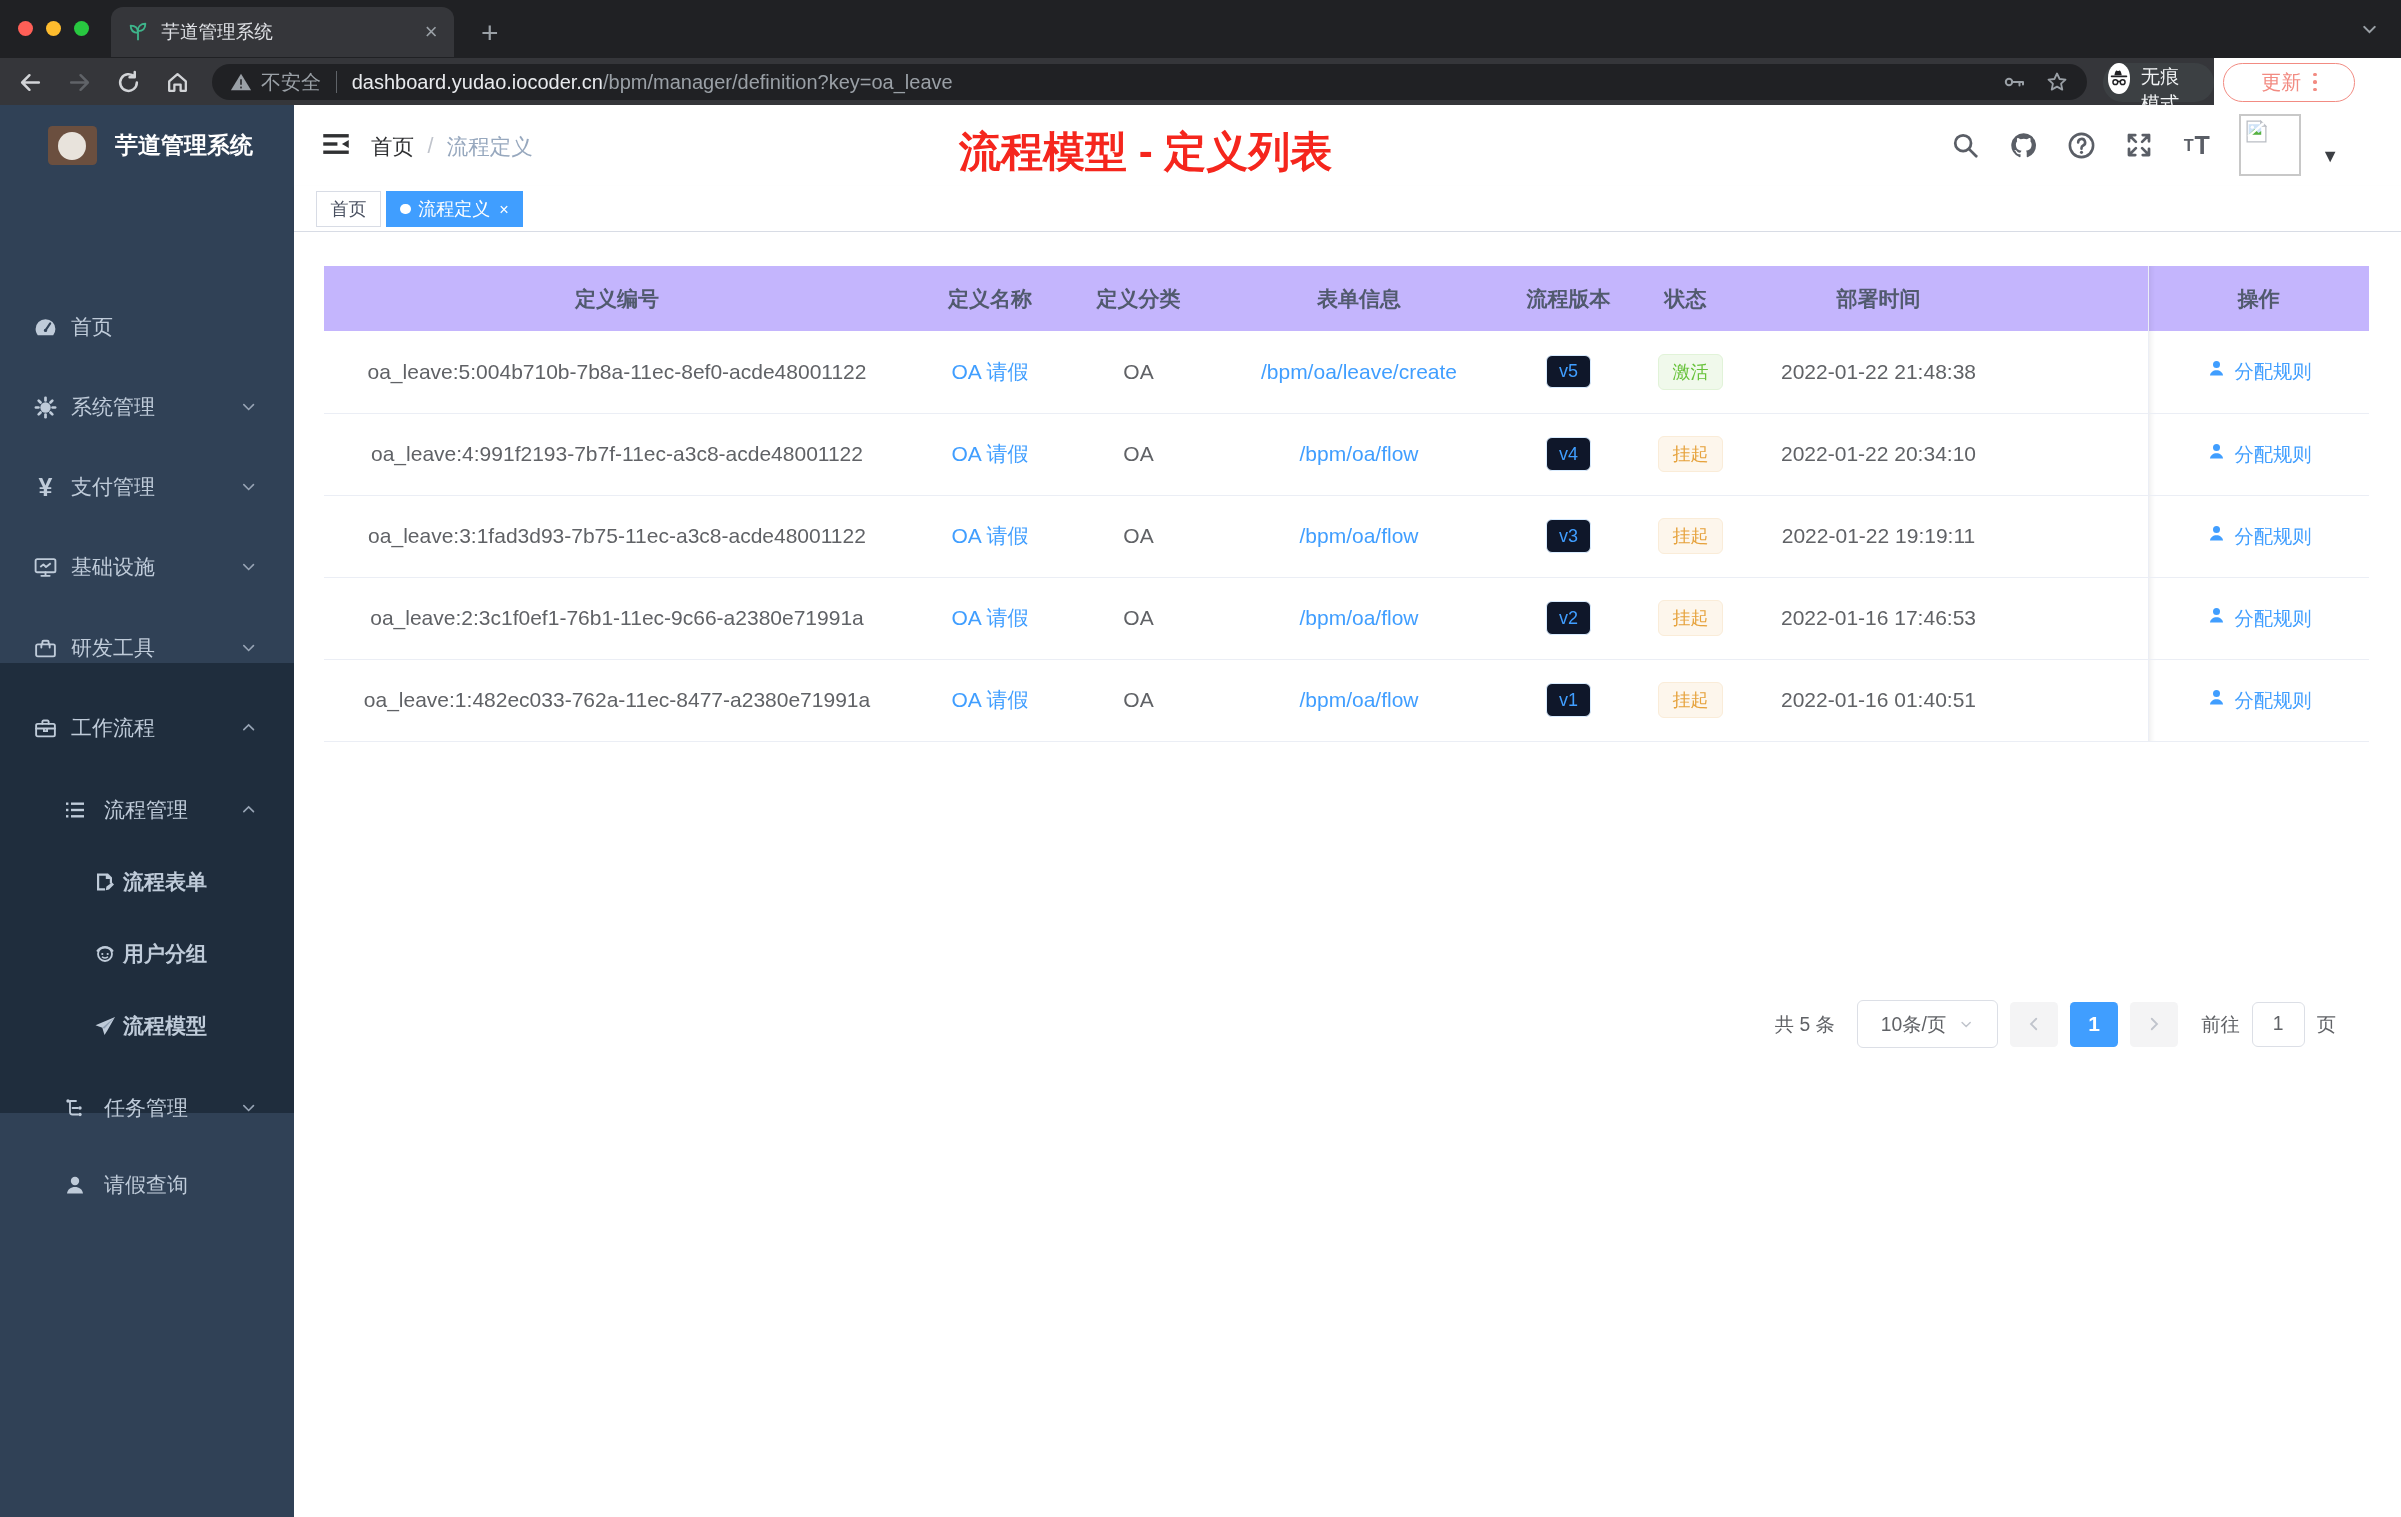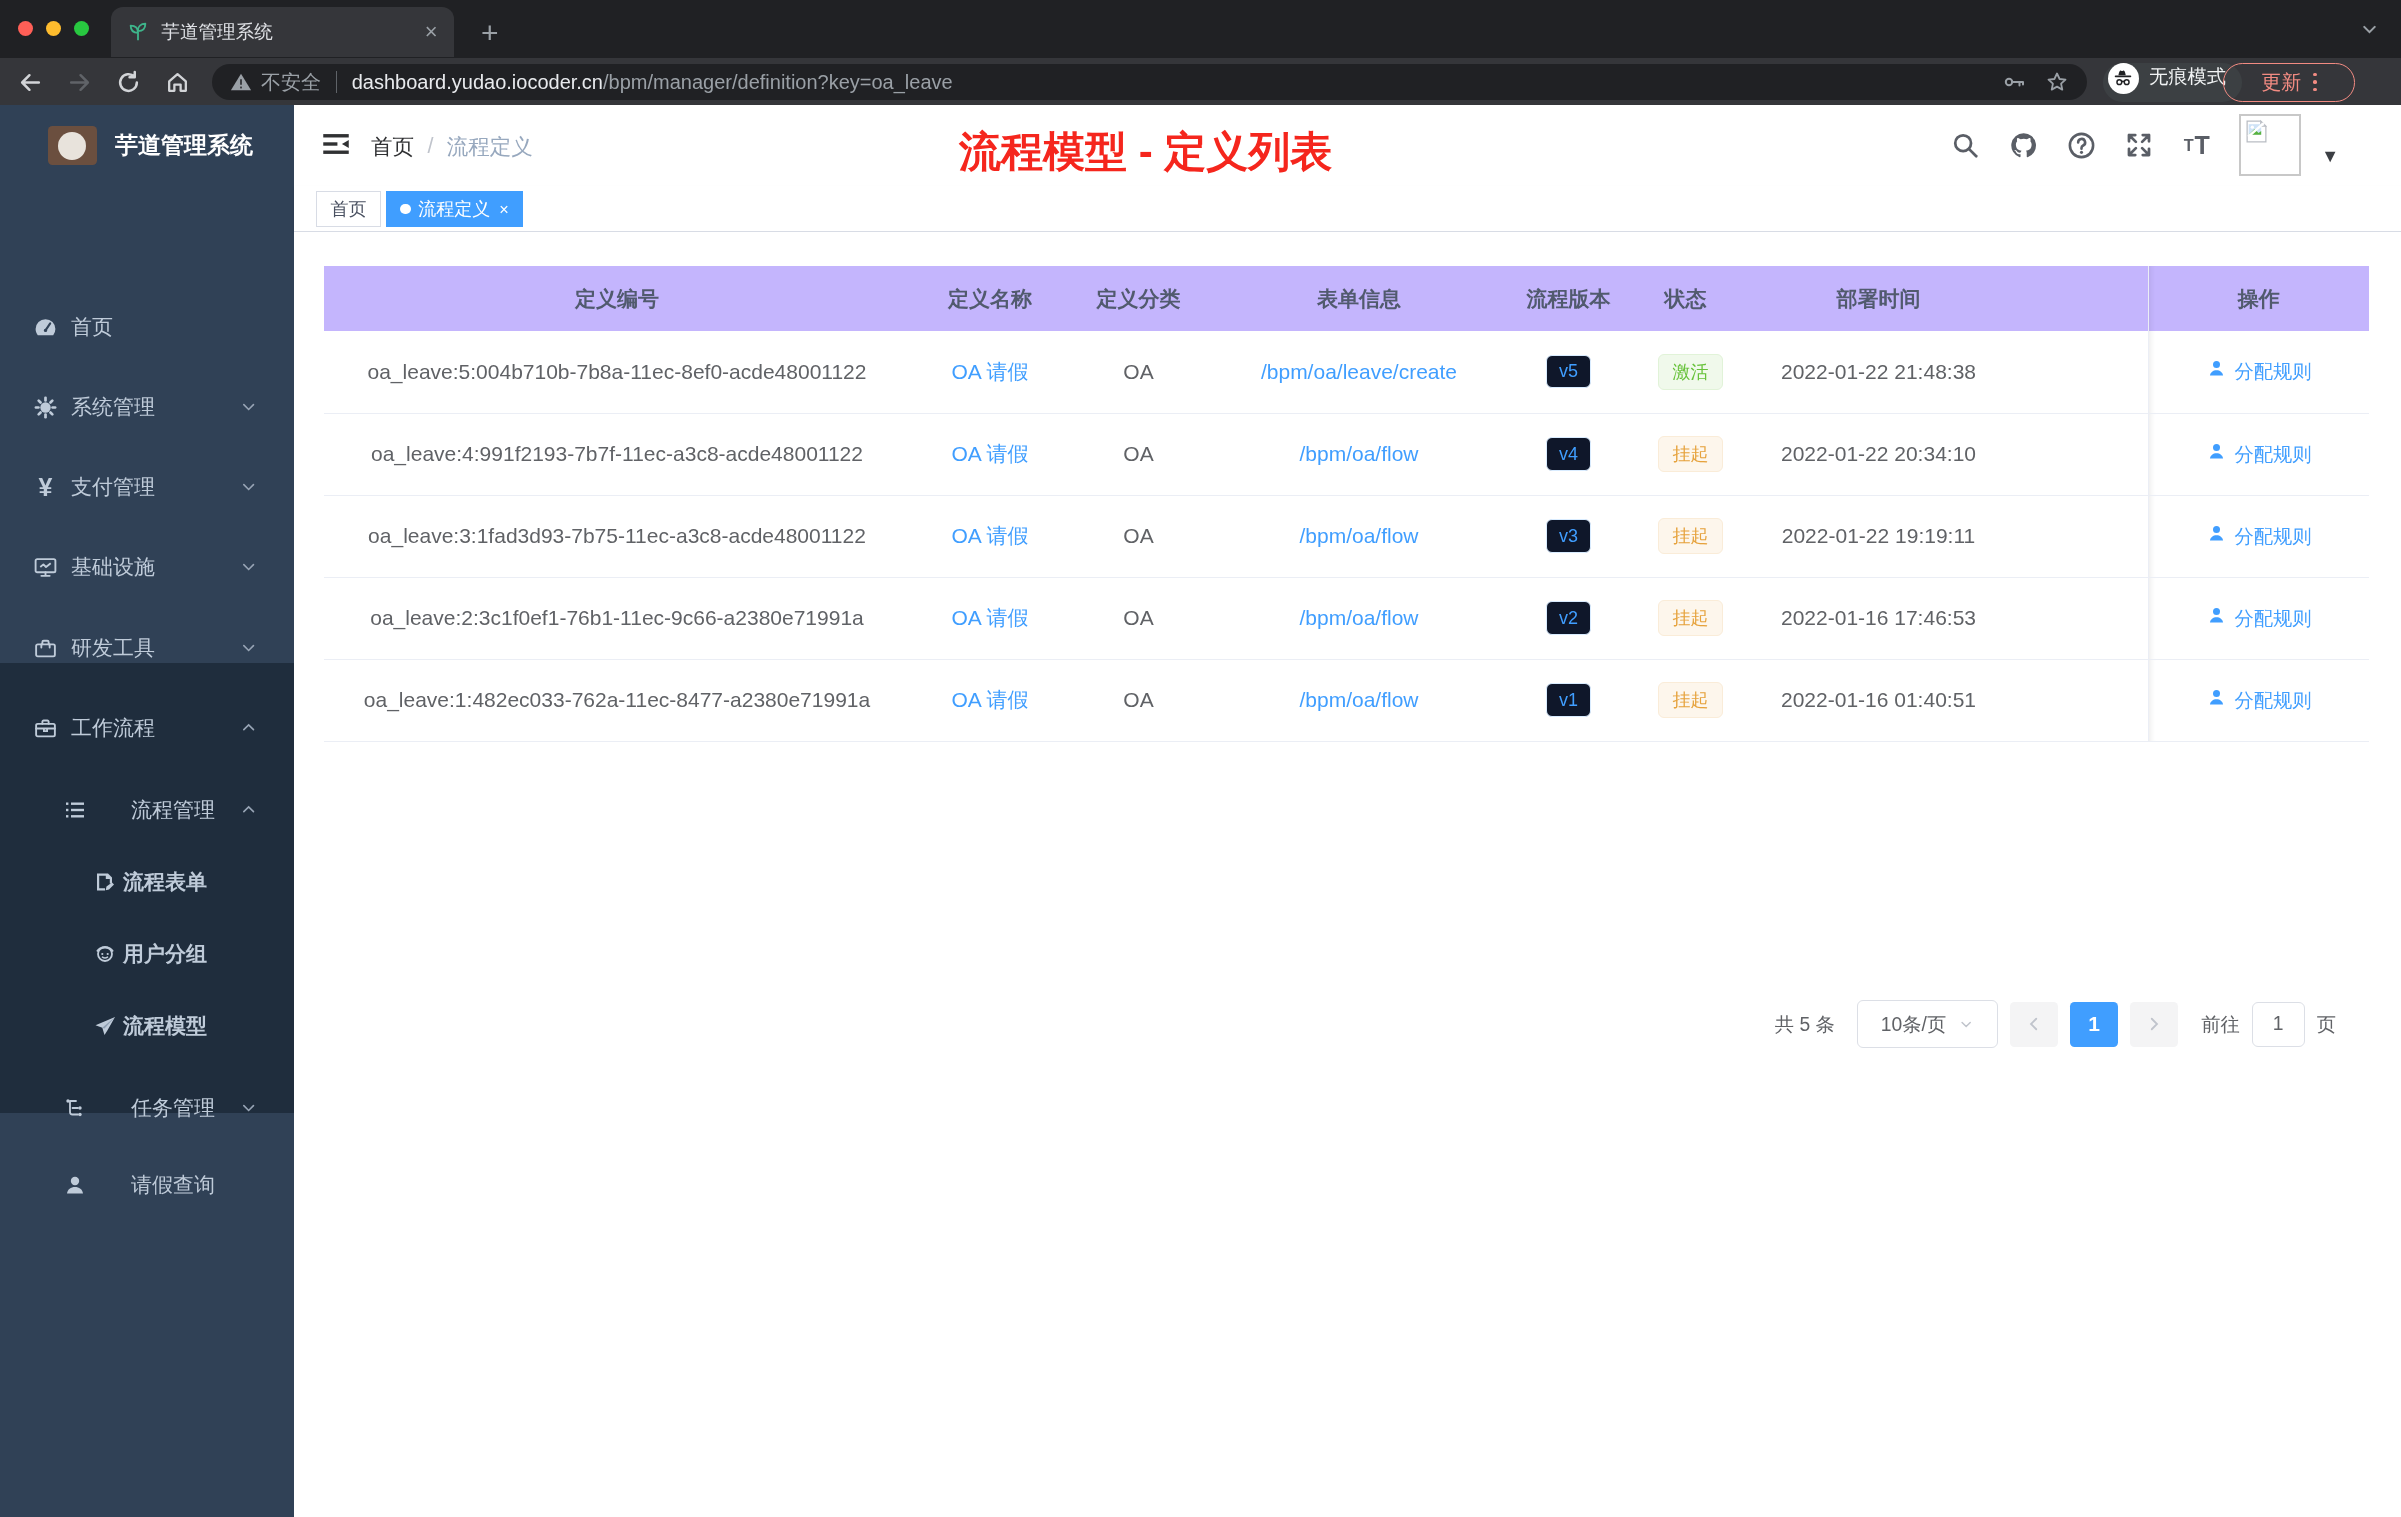--- a/index.html
+++ b/index.html
@@ -9,21 +9,21 @@
   
   .tabstrip { position:absolute; left:0; top:0; width:2401px; height:58px; background:#202124; }
   .traffic { position:absolute; top:21px; width:15px; height:15px; border-radius:50%; }
   .tl-red{ left:18px; background:#ff5f57; } .tl-yellow{ left:46px; background:#febc2e; } .tl-green{ left:74px; background:#28c840; }
   .tab { position:absolute; left:111px; top:7.4px; width:343px; height:50px; background:#35363a; border-radius:12px 12px 0 0; display:flex; align-items:center; padding:0 16.3px; }
   .tab-title { color:#dfe1e5; font-size:18.6px; margin-left:12px; flex:1; white-space:nowrap; overflow:hidden; }
   .tab-close { color:#9aa0a6; font-size:22px; line-height:1; }
   .newtab { position:absolute; left:481px; top:16.3px; color:#9aa0a6; font-size:30px; font-weight:300; }
   .strip-caret { position:absolute; right:21px; top:19.3px; color:#9aa0a6; font-size:19.3px; }
 
-  .toolbar { position:absolute; left:0; top:58px; width:2401px; height:48px; background:#35363a; }
+  .toolbar { position:absolute; left:0; top:58px; width:2214px; height:48px; background:#35363a; }
   .nav-ic { position:absolute; top:6px; width:36px; height:36px; display:flex; align-items:center; justify-content:center; }
   .omnibox { position:absolute; left:212px; top:6px; width:1875px; height:36px; background:#202124; border-radius:18px; display:flex; align-items:center; padding:0 18px; color:#9aa0a6; }
   .omni-sep { width:0.7px; height:22px; background:#5f6368; margin:0 15px; }
   .omni-host { color:#e8eaed; font-size:20px; }
   .omni-path { color:#9aa0a6; font-size:20px; }
   .omni-right { margin-left:auto; display:flex; align-items:center; gap:19.3px; }
   .incog-chip { position:absolute; left:2103px; top:4.5px; height:39px; background:#3c4043; border-radius:19.3px; display:flex; align-items:flex-start; padding:0 16.3px 0 4.5px; }
   .incog-circle { width:31px; height:31px; border-radius:50%; background:#fff; display:flex; align-items:center; justify-content:center; margin-right:10.4px; }
   .incog-label { color:#f1f3f4; font-size:19.3px; }
   .update-pill { position:absolute; left:2223px; top:4.5px; width:132px; height:39px; border:1.5px solid #f28b82; border-radius:19.3px; display:flex; align-items:center; justify-content:center; gap:12px; color:#f28b82; font-size:20px; }
@@ -35,21 +35,21 @@
   .logo { display:flex; align-items:center; padding:13.4px 0 13.4px 48px; height:80px; }
   .logo img, .logo .avatar-ph { width:49px; height:39px; border-radius:4.5px; }
   .avatar-ph { background:#6b4f3f; overflow:hidden; position:relative; }
   .avatar-ph::after{ content:""; position:absolute; left:10.4px; top:6px; width:28px; height:28px; border-radius:50%; background:#e8e3dc; }
   .app-title { color:#fff; font-size:23px; font-weight:700; margin-left:18px; white-space:nowrap; }
   .menu-item { position:absolute; left:0; width:294px; height:74px; display:flex; align-items:center; color:#bfcbd9; font-size:21px; }
   .menu-item .mi-icon { position:absolute; left:33px; width:25px; height:25px; display:flex; align-items:center; justify-content:center; }
   .menu-item .mi-label { position:absolute; left:71px; }
   .menu-item .mi-arrow { position:absolute; right:36px; color:#97a4b5; }
   .submenu-bg { position:absolute; left:0; top:558px; width:294px; height:450px; background:#1f2d3d; }
-  .lvl2 .mi-icon{ left:62px; } .lvl2 .mi-label{ left:104px;margin-left:27px; }
+  .lvl2 .mi-icon{ left:62px; } .lvl2 .mi-label{ left:104px; }
   .lvl3 .mi-icon{ left:92px; } .lvl3 .mi-label{ left:123px;font-weight:bold; }
   .yen-glyph { font-size:25px; font-weight:700; color:#bfcbd9; }
 
   
   .navbar { position:absolute; left:294px; top:105px; width:2107px; height:80px; background:#fff; }
   .hamburger { position:absolute; left:25px; top:22px; width:34px; height:34px; }
   .crumb { position:absolute; left:77px; top:27px; font-size:21.5px; display:flex; gap:13.4px; align-items:center; }
   .crumb .c-home { color:#303133; }
   .crumb .c-sep { color:#c0c4cc; }
   .crumb .c-cur { color:#97a8be; }

